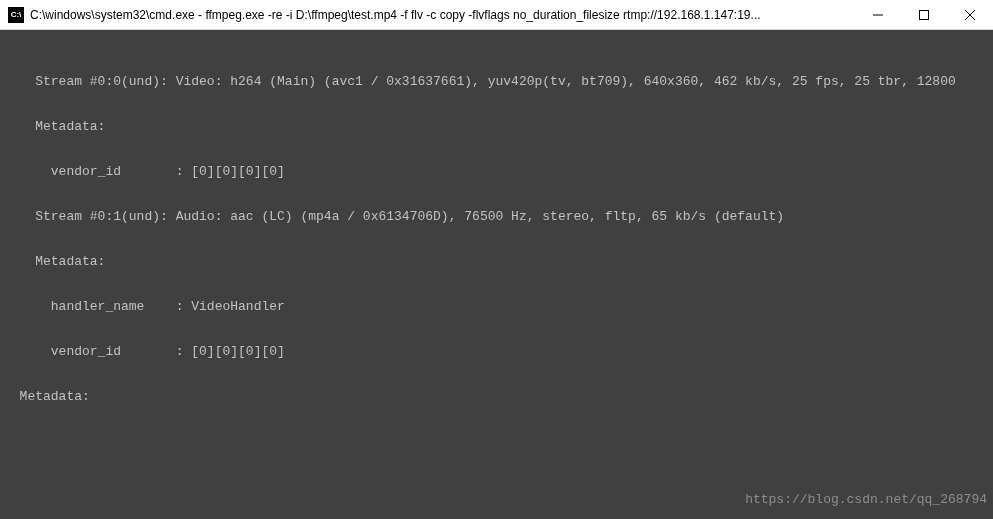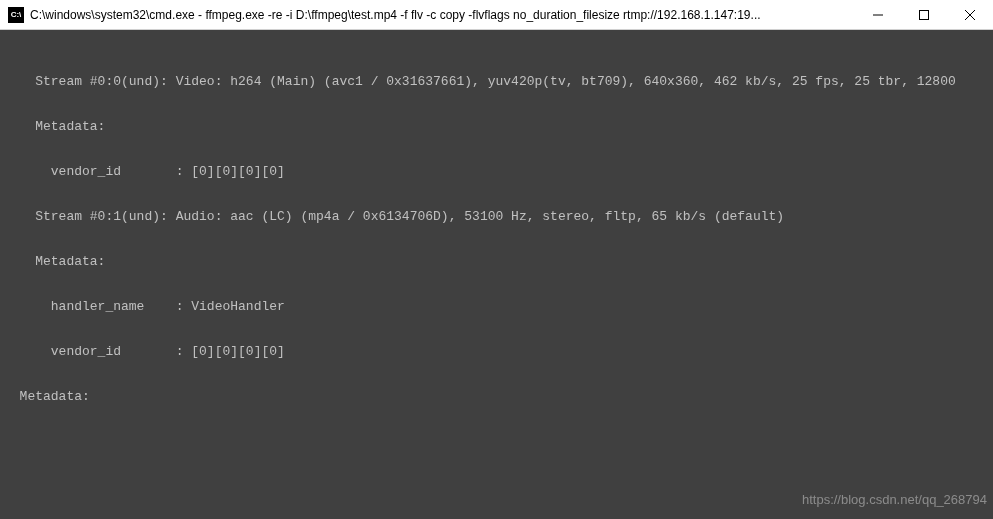--- a/index.html
+++ b/index.html
@@ -74,21 +74,21 @@
       line-height: 15px;
       padding-top: 2px;
       white-space: pre;
       pointer-events: none;
     }
     .watermark {
       position: absolute;
       right: 6px;
       bottom: 12px;
       color: rgba(200,200,200,0.55);
-      font-family: Liberation Sans, sans-serif;
+      font-family: Liberation Mono, monospace;
       font-size: 13px;
       pointer-events: none;
     }
   </style>
 </head>
 <body>
 
 <div class="titlebar">
   <span class="icon">C:\</span>
   <span class="title-text">C:\windows\system32\cmd.exe - ffmpeg.exe  -re -i D:\ffmpeg\test.mp4 -f flv -c copy -flvflags no_duration_filesize rtmp://192.168.1.147:19...</span>
@@ -140,21 +140,21 @@
 S
 
 
 
 f</div>
 
 <div class="terminal">
   <div class="line">    Stream #0:0(und): Video: h264 (Main) (avc1 / 0x31637661), yuv420p(tv, bt709), 640x360, 462 kb/s, 25 fps, 25 tbr, 12800</div>
   <div class="line">    Metadata:</div>
   <div class="line">      vendor_id       : [0][0][0][0]</div>
-  <div class="line">    Stream #0:1(und): Audio: aac (LC) (mp4a / 0x6134706D), 53100 Hz, stereo, fltp, 65 kb/s (default)</div>
+  <div class="line">    Stream #0:1(und): Audio: aac (LC) (mp4a / 0x6134706D), 76500 Hz, stereo, fltp, 65 kb/s (default)</div>
   <div class="line">    Metadata:</div>
   <div class="line">      handler_name    : VideoHandler</div>
   <div class="line">      vendor_id       : [0][0][0][0]</div>
   <div class="line">  Metadata:</div>
   
   
   
   
   
   

